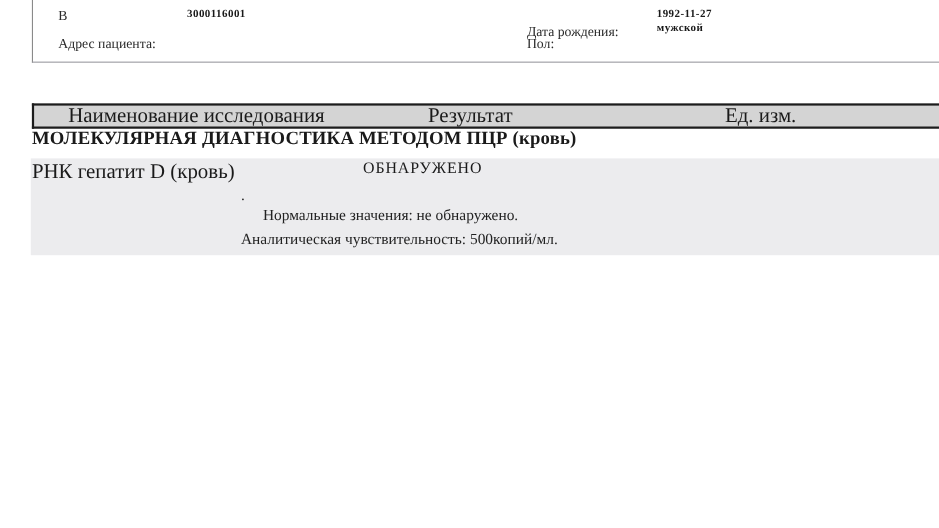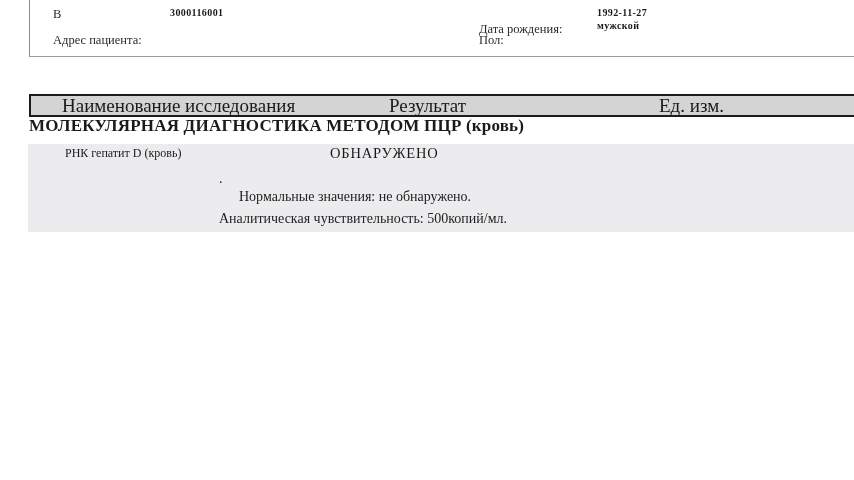--- a/index.html
+++ b/index.html
@@ -43,21 +43,21 @@
   #section-title {
     position: absolute; left: 29px; top: 116px;
     font-weight: bold; font-size: 17px; letter-spacing: 0.2px; white-space: nowrap;
   }
 
   
   #row-block {
     position: absolute; left: 28px; top: 144px; width: 826px; height: 88px;
     background: #ececee;
   }
-  .row-text { font-size: 12px; padding-left: 36px; }
+  .row-text { font-size: 19px; }
   .result-bold { font-size: 14.5px; font-weight: normal; letter-spacing: 0.8px; }
   .note { font-size: 14px; color: #222; }
 </style>
 </head>
 <body>
 
 <div id="page">
 
   <div id="patient-left-border"></div>
   <div id="patient-bottom-rule"></div>

